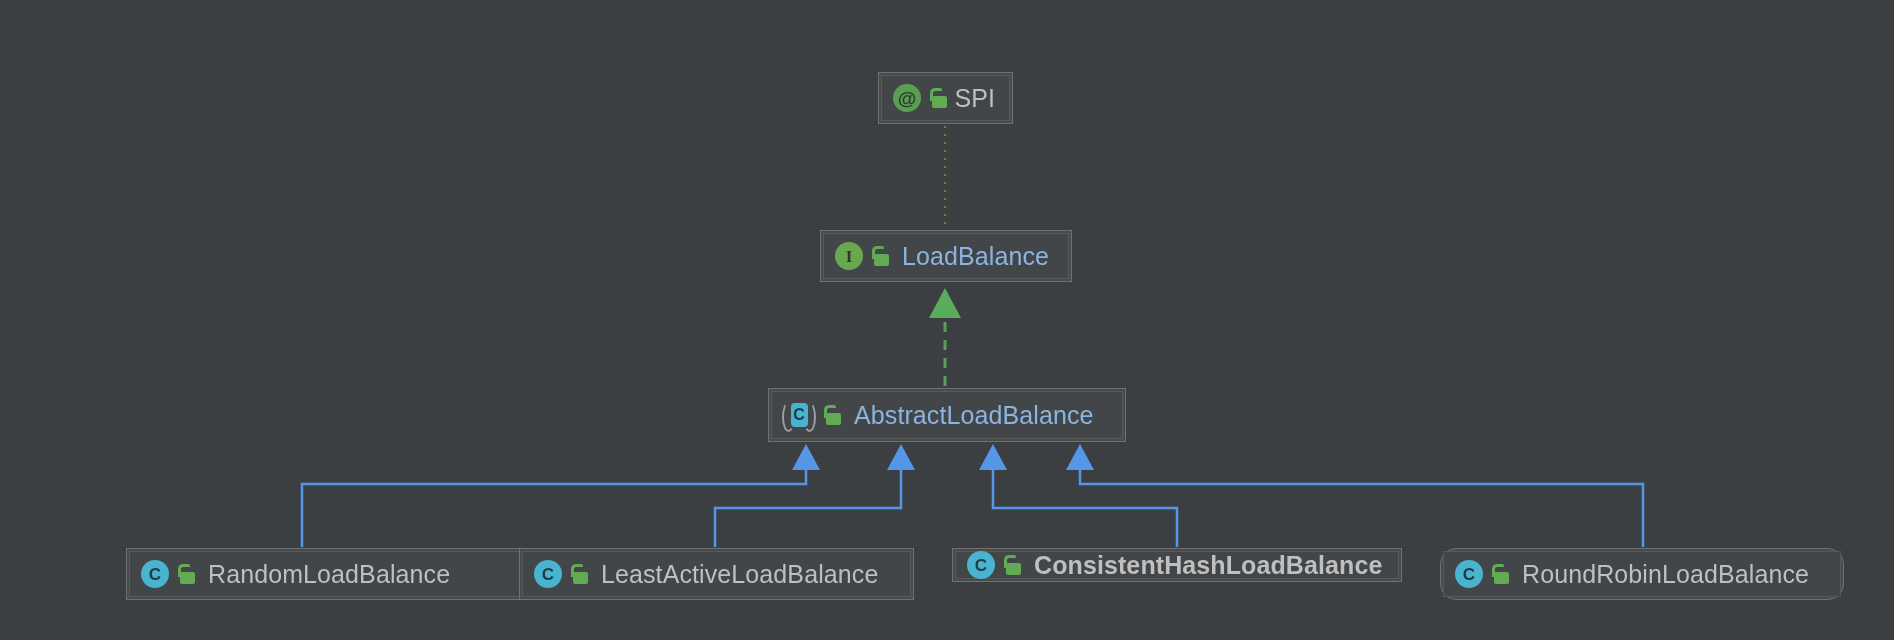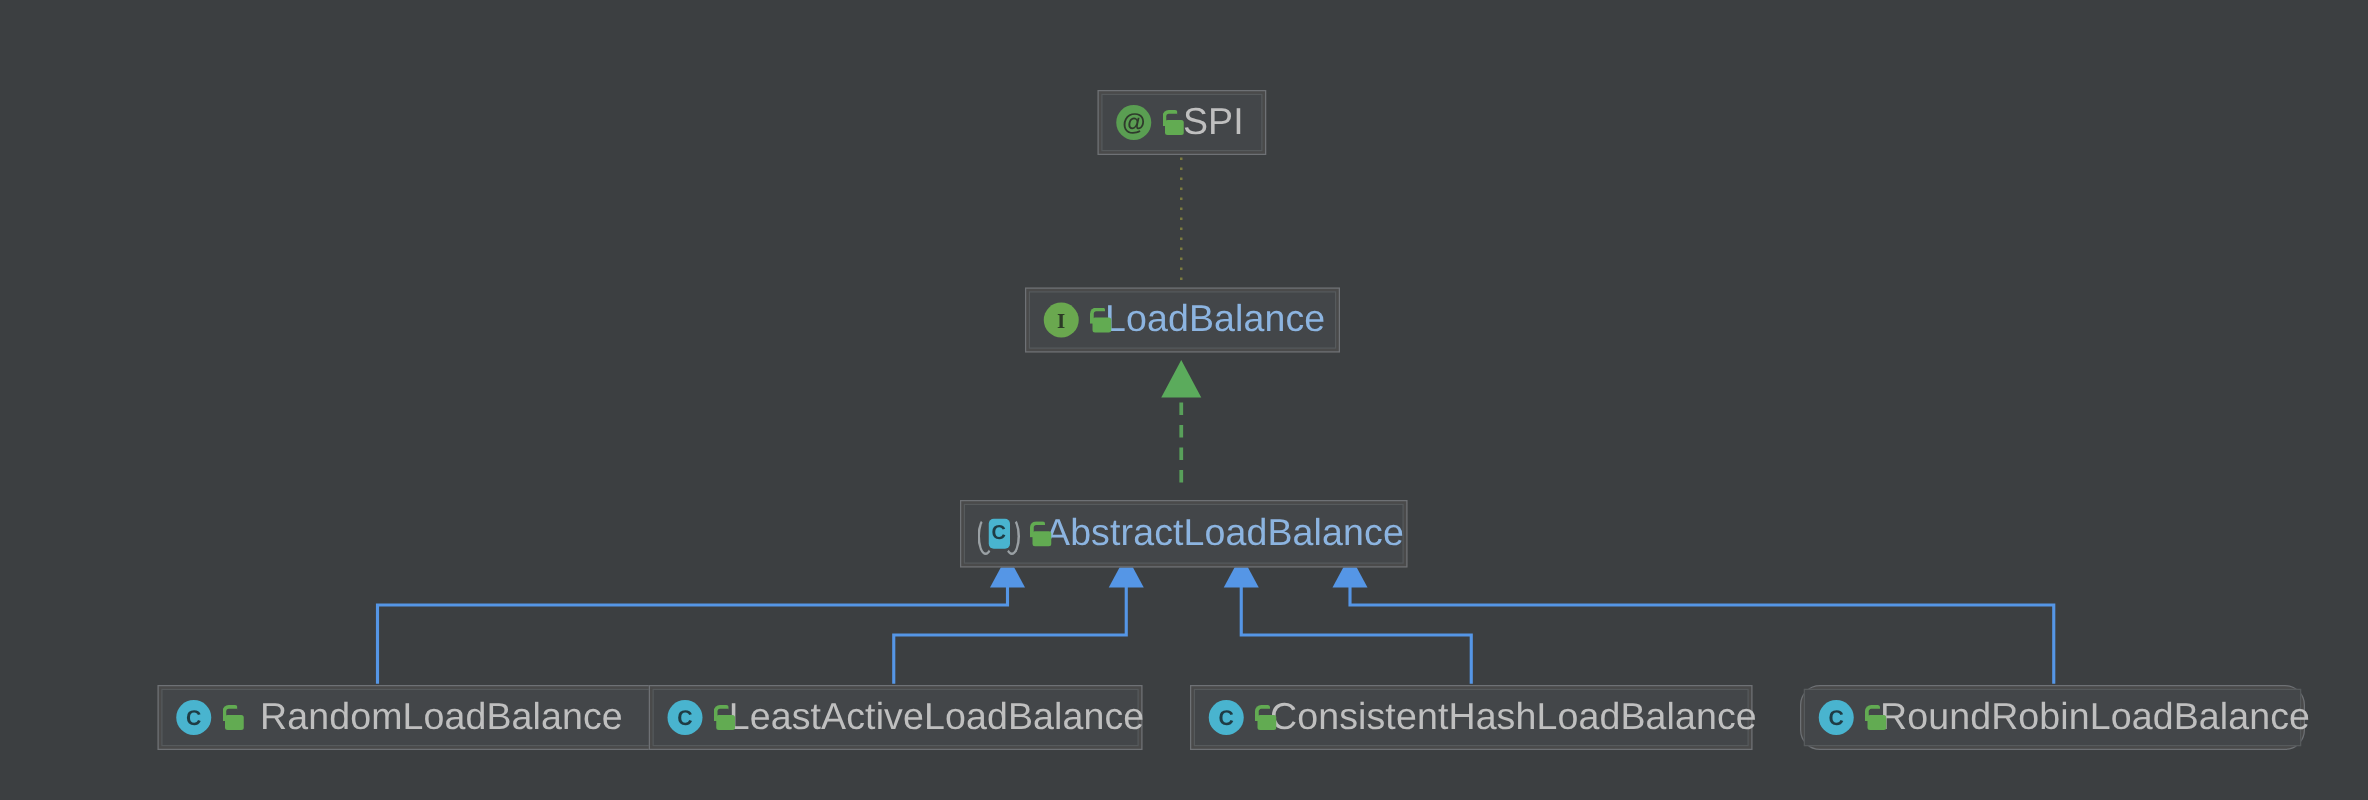--- a/index.html
+++ b/index.html
@@ -44,21 +44,21 @@
     box-sizing: border-box;
     background: #434649;
     border: 1px solid #565a5c;
     display: flex;
     align-items: center;
     height: 100%;
     padding: 0 14px 0 11px;
     white-space: nowrap;
   }
   .node-label {
-    font-size: 30px;
+    font-size: 25px;
     letter-spacing: 0.1px;
     margin-left: 12px;
     color: #bfbfbf;
   }
   .node.kind-interface .node-label,
   .node.kind-abstract .node-label {
     color: #8cb4e0;
   }
 
   
@@ -212,21 +212,21 @@
         <span class="icon-interface"></span>
       </span>
       <span class="icon-lock">
         <span class="shackle"></span>
           <span class="body"></span>
       </span>
       <span class="node-label">LoadBalance</span>
     </div>
   </div>
 
-  <div class="node kind-abstract" style="left:768px; top:400px; width:358px; height:54px;">
+  <div class="node kind-abstract" style="left:768px; top:388px; width:358px; height:54px;">
     <div class="node-inner">
       <span class="icon-slot icon-abstract-class">
         <span class="paren left"></span>
         <span class="abs-box"></span>
         <span class="paren right"></span>
       </span>
       <span class="icon-lock">
         <span class="shackle"></span>
           <span class="body"></span>
       </span>
@@ -253,21 +253,21 @@
         <span class="icon-class"></span>
       </span>
       <span class="icon-lock">
         <span class="shackle"></span>
           <span class="body"></span>
       </span>
       <span class="node-label">LeastActiveLoadBalance</span>
     </div>
   </div>
 
-  <div class="node kind-class" style="left:952px; top:548px; width:450px; height:52px;">
+  <div class="node kind-class" style="left:952px; top:548px; width:450px; height:34px;font-weight:bold;">
     <div class="node-inner">
       <span class="icon-slot">
         <span class="icon-class"></span>
       </span>
       <span class="icon-lock">
         <span class="shackle"></span>
           <span class="body"></span>
       </span>
       <span class="node-label">ConsistentHashLoadBalance</span>
     </div>

